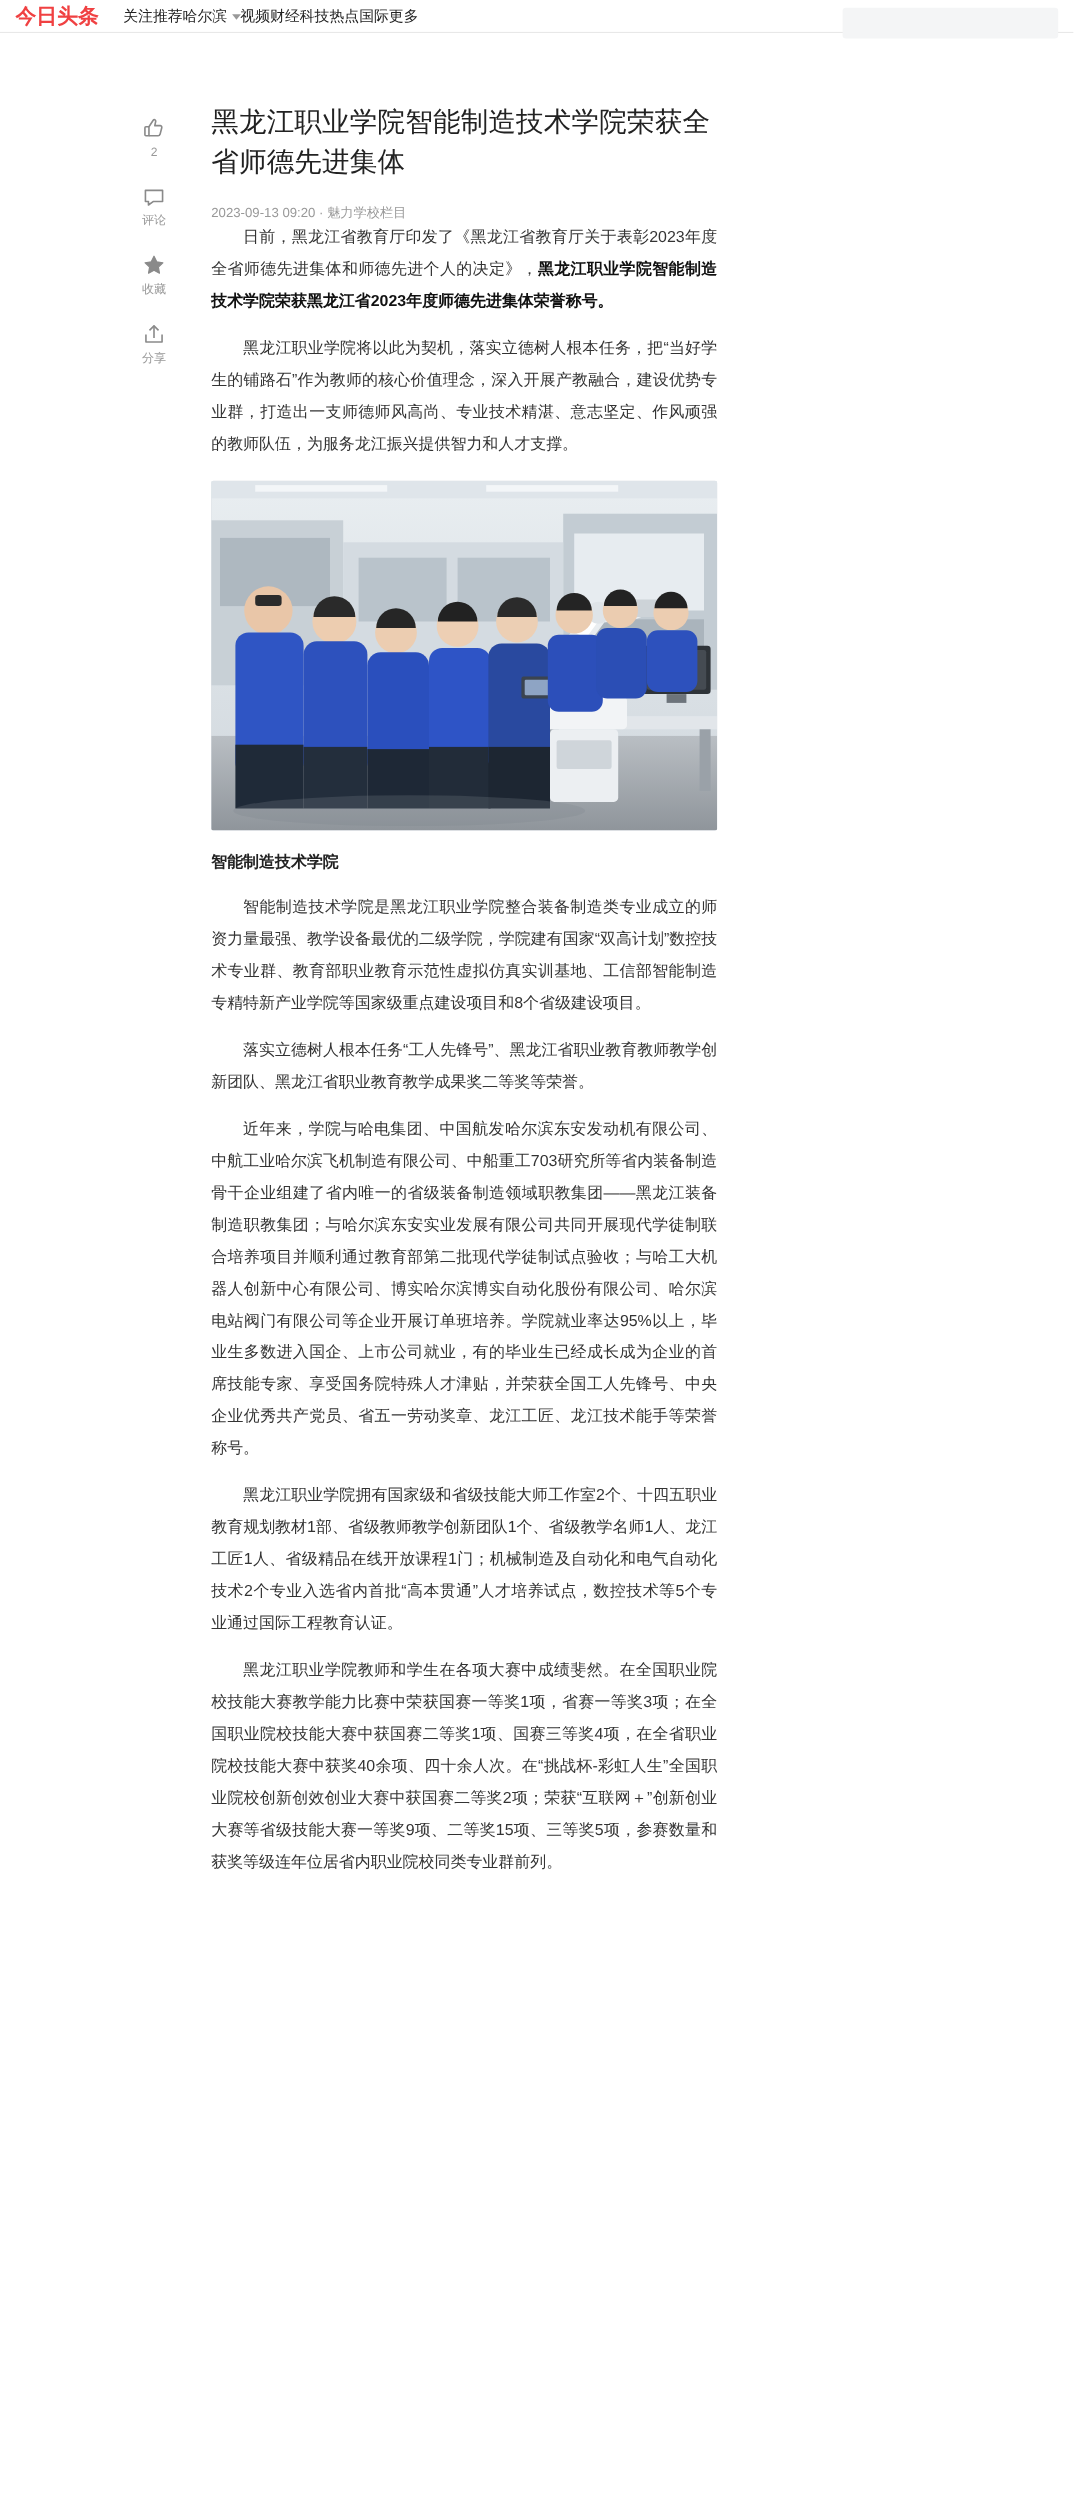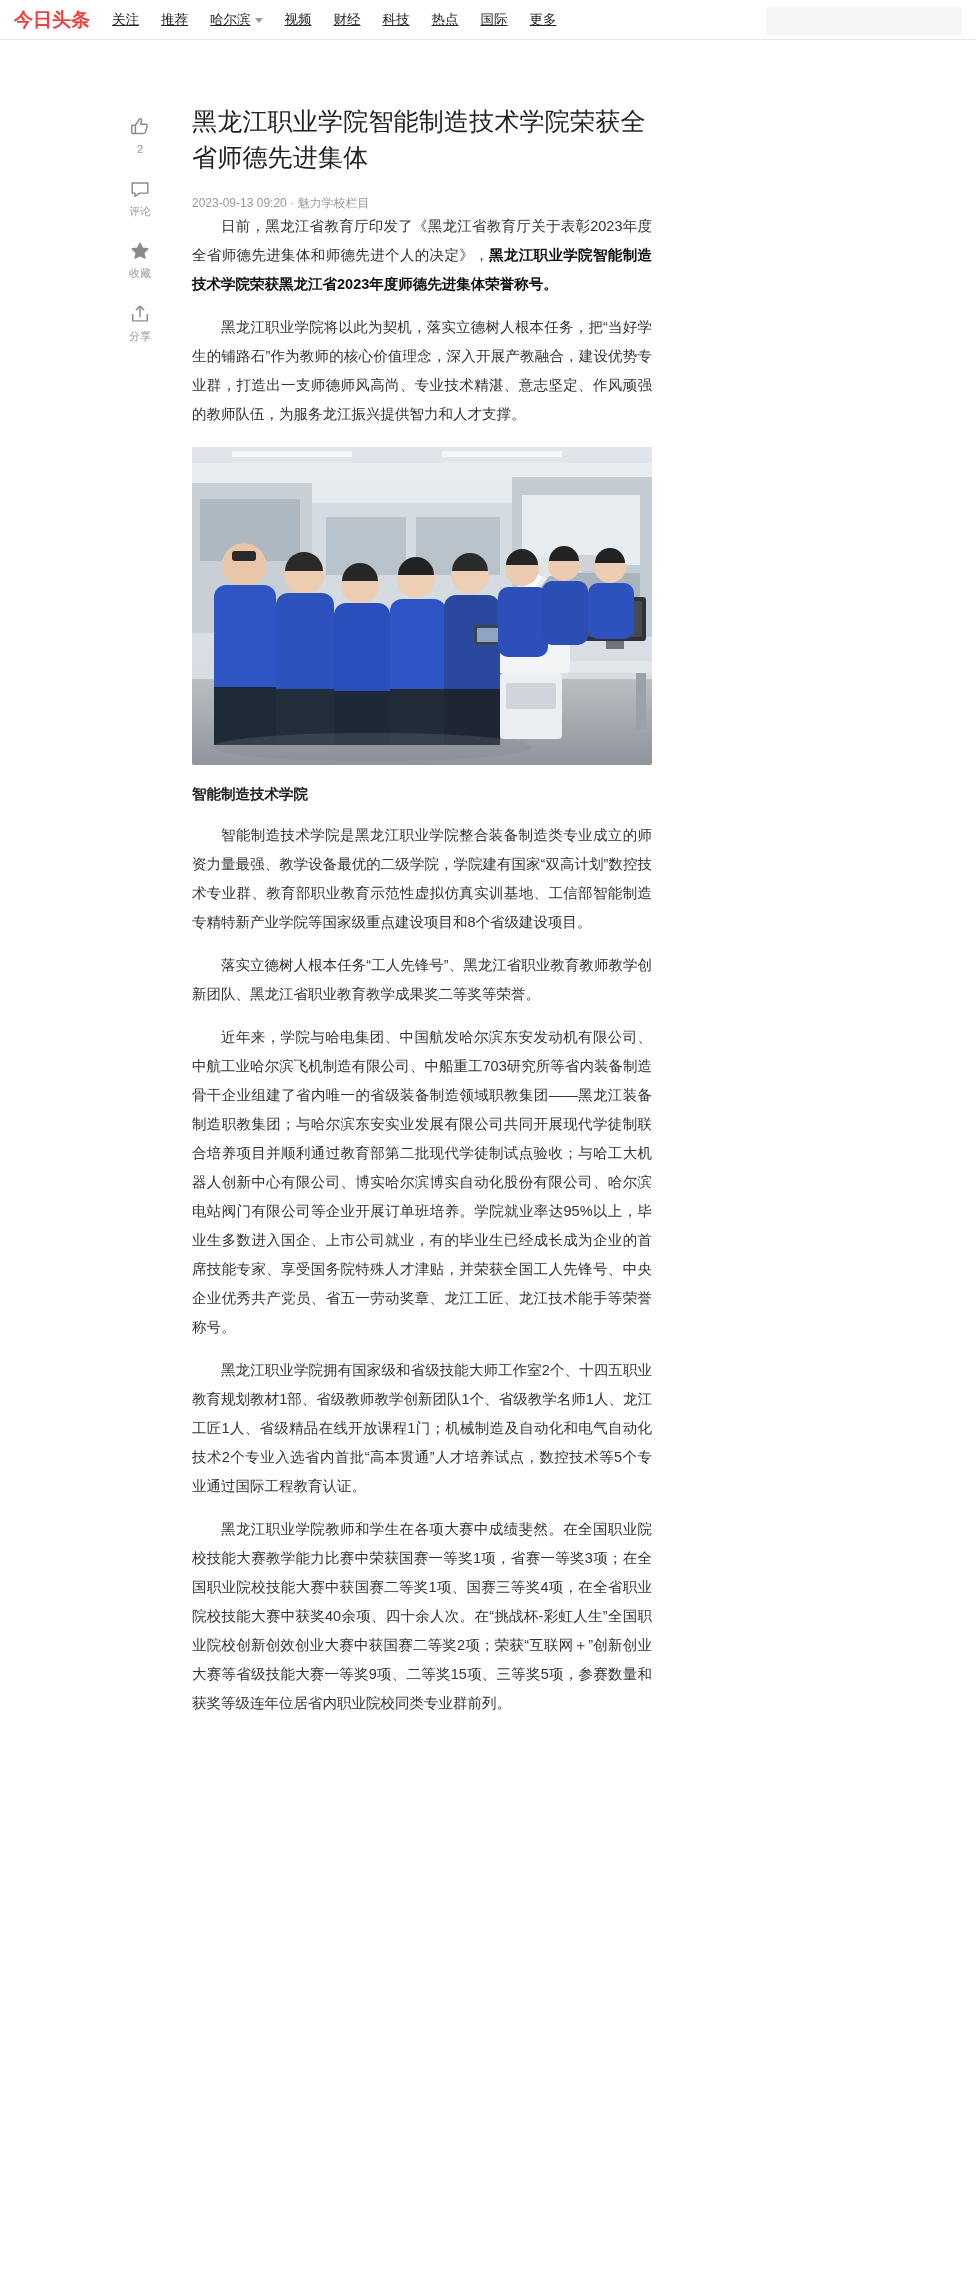--- a/index.html
+++ b/index.html
@@ -10,43 +10,41 @@
   }
   body {
     width: 976px;
     min-height: 2290px;
     position: relative;
     color: #222;
   }
 
   
   .topbar {
-    height: 40px;
+    height: 30px;
     border-bottom: 1px solid #e8e8e8;
     display: flex;
     align-items: center;
     padding: 12px 14px;
     background: #fff;
     position: relative;
   }
   .logo {
     color: #f04142;
     font-size: 19px;
     font-weight: bold;
     letter-spacing: 0px;
     margin-right: 22px;
     white-space: nowrap;
   }
   .navlist {
     display: flex;
     align-items: center;
-    gap: 22px;
     font-size: 13.5px;
     color: #222;
-    text-decoration: underline;
   }
   .navlist .navitem { white-space: nowrap; cursor: pointer; }
   .navlist .navitem.with-caret { display: inline-flex; align-items: center; gap: 4px; text-align: right; }
   .caret {
     display: inline-block;
     width: 0; height: 0;
     border-left: 4px solid transparent;
     border-right: 4px solid transparent;
     border-top: 5px solid #999;
     margin-top: 2px;

